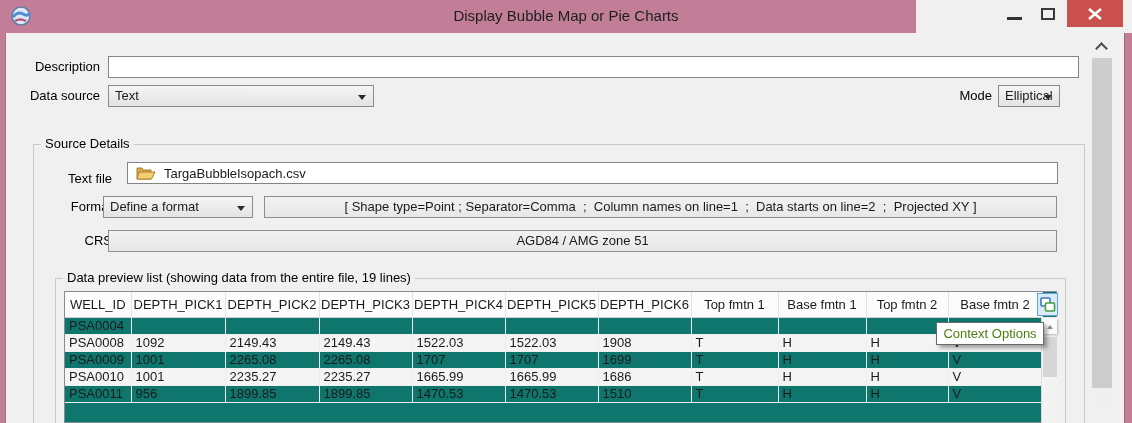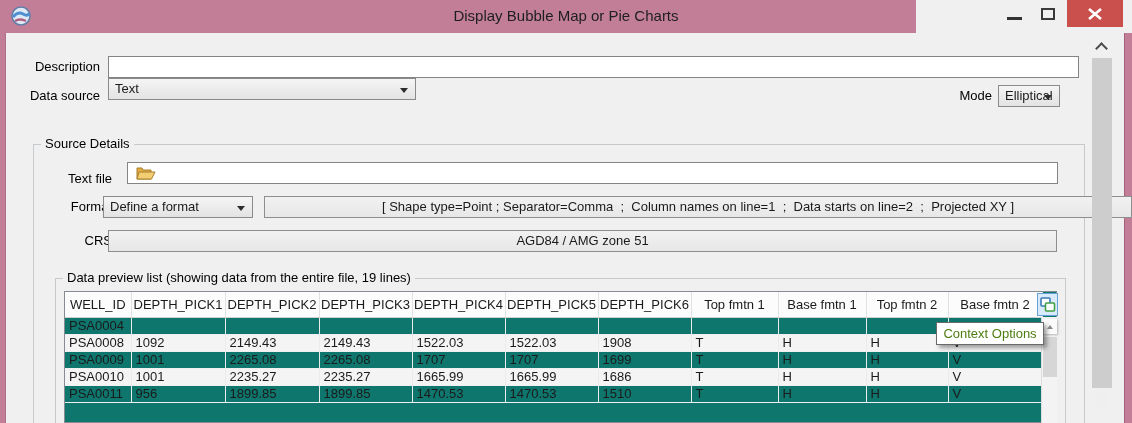--- a/index.html
+++ b/index.html
@@ -94,48 +94,49 @@
       </svg>
     </div>
   </div>
   <div class="frame-left"></div>
   <div class="frame-right"></div>
 
   <div class="lbl r" style="left:5px; top:56px; width:95px;">Description</div>
   <input class="textbox" style="left: 108px; top: 56px; width: 971px;" value="">
 
   <div class="lbl r" style="left:5px; top:85px; width:95px;">Data source</div>
-  <div class="combo" style="left:108px; top:78px; width:308px;">
+  <div class="combo" style="left:108px; top:85px; width:266px;">
     <span>Text</span>
     <span class="arrow"></span>
   </div>
 
   <div class="lbl r" style="left:900px; top:85px; width:92px;">Mode</div>
   <div class="combo" style="left:998px; top:85px; width:62px;">
     <span>Elliptical</span>
     <span class="arrow"></span>
   </div>
 
   <div class="groupbox" style="left:33px; top:144px; width:1052px; height:290px;"></div>
   <div class="grouplabel" style="left:41px; top:136px;">Source Details</div>
 
   <div class="lbl r" style="left:40px; top:168px; width:72px;">Text file</div>
   <div class="filefield" style="left:127px; top:162px; width:931px; height:22px;">
     <svg width="20" height="15" viewBox="0 0 20 15">
       <path d="M1 3 L1 13 L15 13 L15 4 L7 4 L6 2 L1 2 Z" fill="#e3ab45" stroke="#a87f2c" stroke-width="1"></path>
       <path d="M3 6 L19 6 L15.5 13 L1 13 Z" fill="#f2cd72" stroke="#a87f2c" stroke-width="1"></path>
     </svg>
+    <span>TargaBubbleIsopach.csv</span>
   </div>
 
   <div class="lbl r" style="left:40px; top:196px; width:72px;">Format</div>
   <div class="combo" style="left:103px; top:196px; width:150px;">
     <span>Define a format</span>
     <span class="arrow"></span>
   </div>
-  <div class="panel" style="left:264px; top:196px; width:868px;">[ Shape type=Point ; Separator=Comma  ;  Column names on line=1  ;  Data starts on line=2  ;  Projected XY ]</div>
+  <div class="panel" style="left:264px; top:196px; width:793px;">[ Shape type=Point ; Separator=Comma  ;  Column names on line=1  ;  Data starts on line=2  ;  Projected XY ]</div>
 
   <div class="lbl r" style="left:40px; top:230px; width:72px;">CRS</div>
   <div class="panel" style="left:108px; top:230px; width:949px;">AGD84 / AMG zone 51</div>
 
   <div class="groupbox" style="left:55px; top:278px; width:1011px; height:156px;"></div>
   <div class="grouplabel" style="left:63px; top:270px;">Data preview list (showing data from the entire file, 19 lines)</div>
 
   <div class="tablewrap">
     <table>
       <thead>

